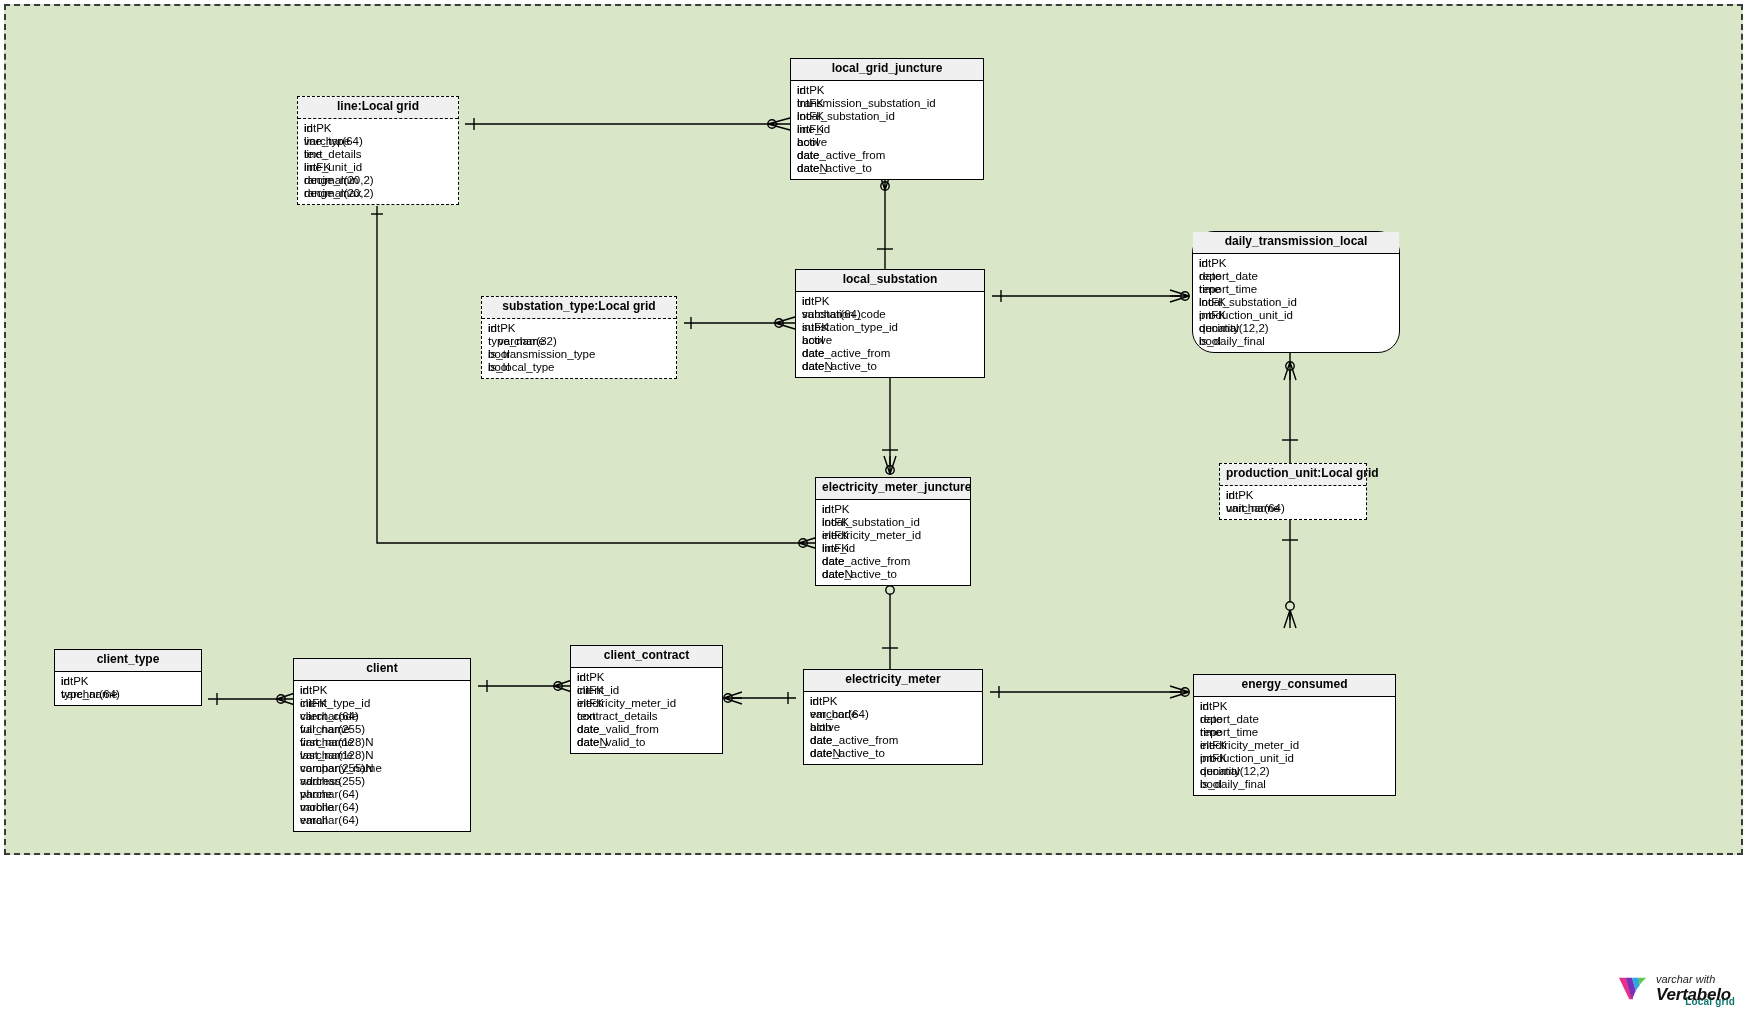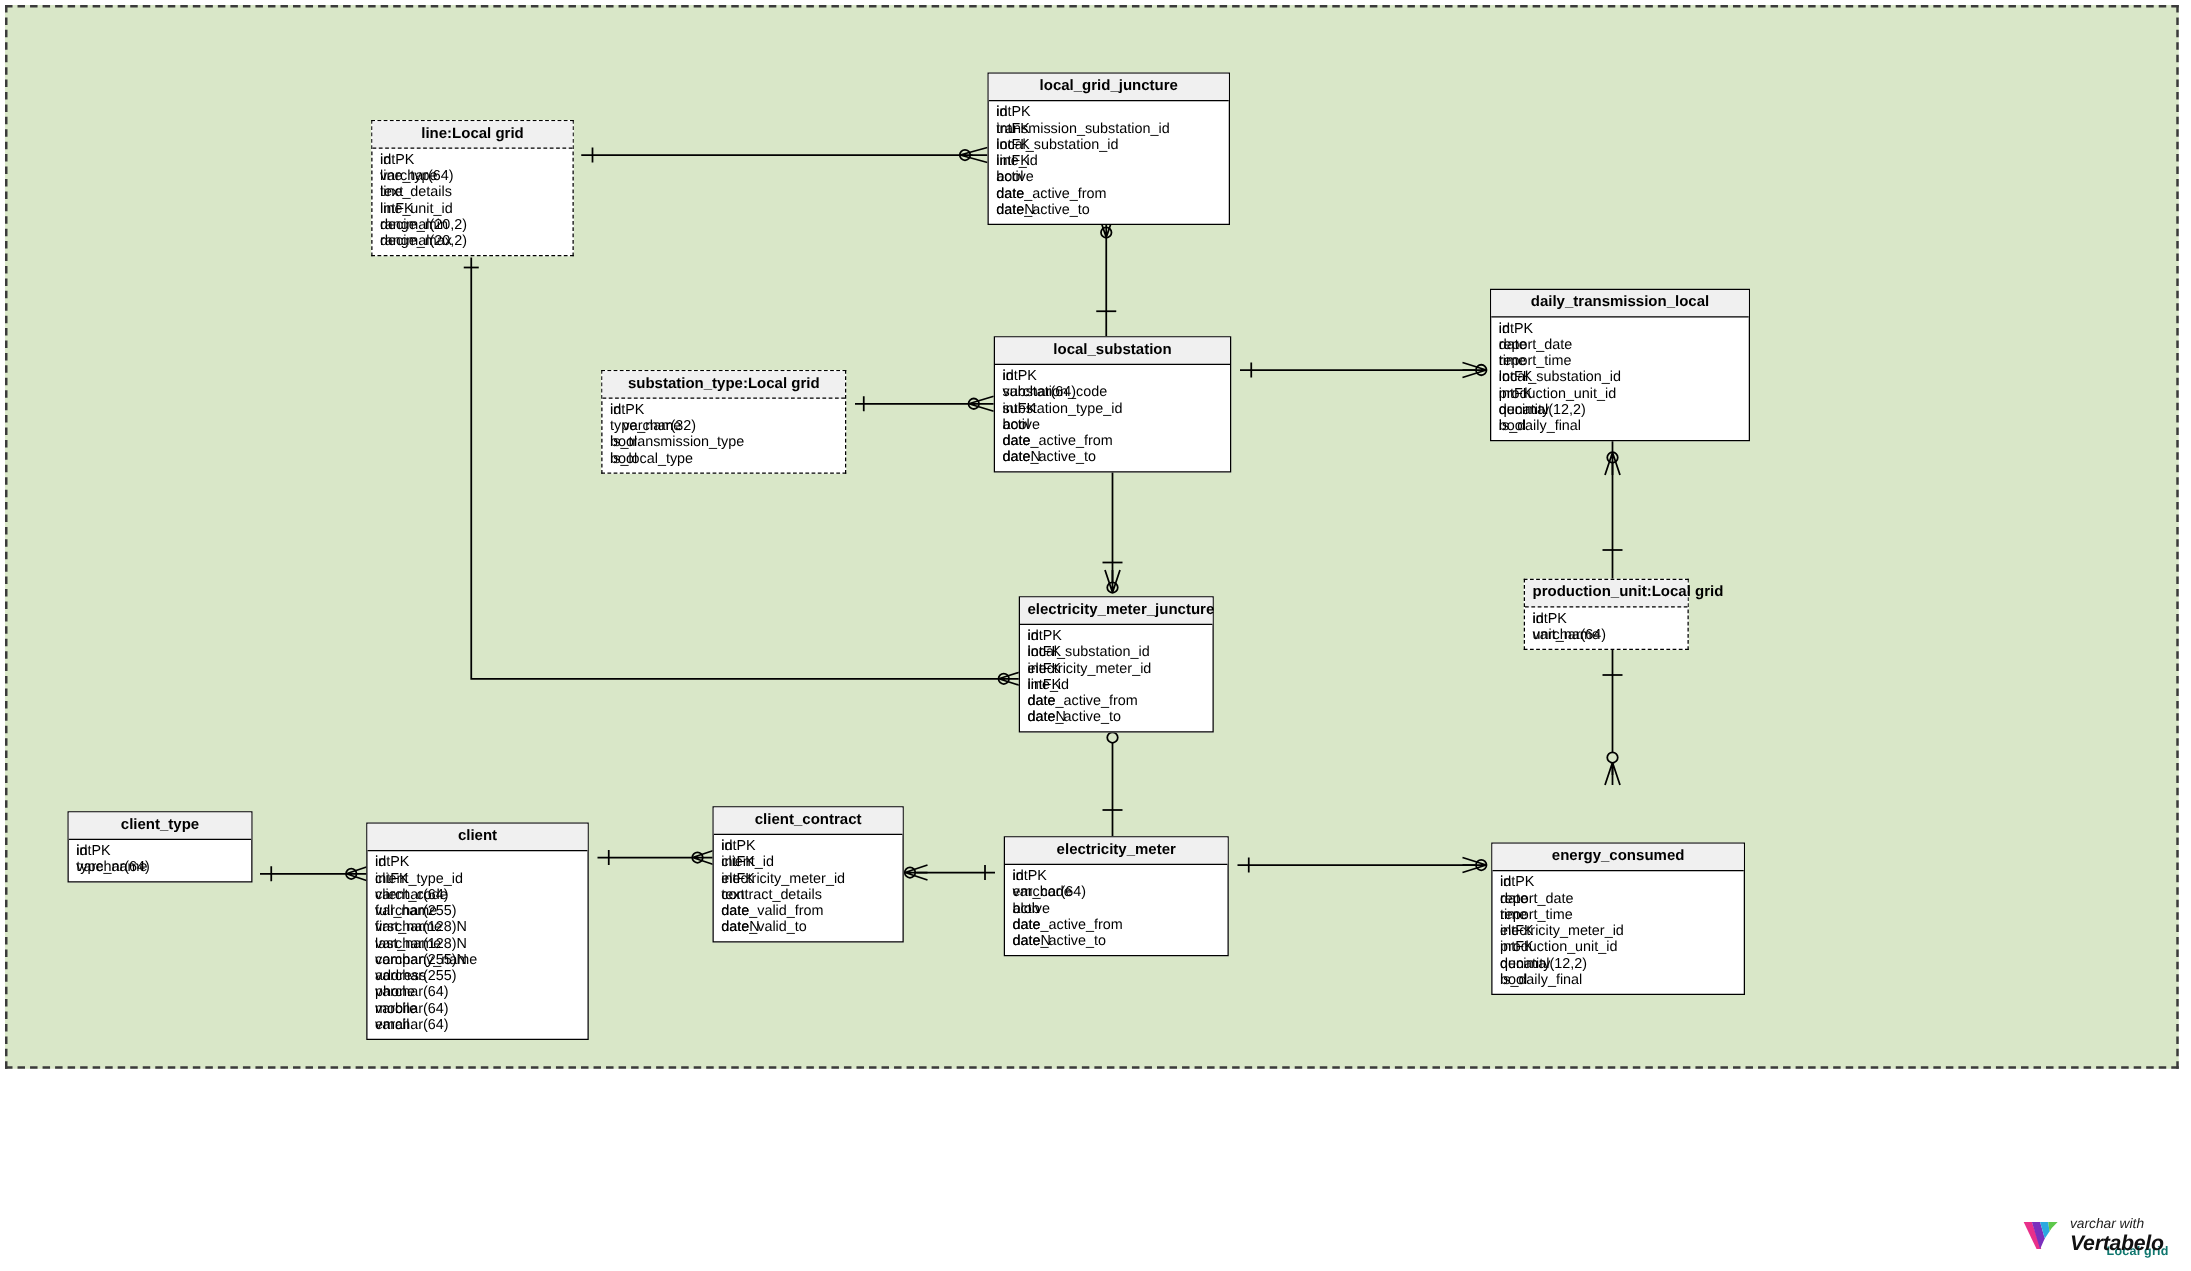--- a/index.html
+++ b/index.html
@@ -252,21 +252,21 @@
       </div>
       <div class="entity external" style="left: 481px; top: 296px; width: 196px;">
         <div class="ent-header">substation_type:Local grid</div>
         <div class="ent-body">
           <div class="attr-row"><span class="a-name">id</span><span class="a-type" style="left: 115px;">int</span><span class="a-key" style="left: 170px;">PK</span></div>
           <div class="attr-row"><span class="a-name">type_name</span><span class="a-type" style="left: 115px; padding-left: 10px;">varchar(32)</span></div>
           <div class="attr-row"><span class="a-name">is_transmission_type</span><span class="a-type" style="left: 115px;">bool</span></div>
           <div class="attr-row"><span class="a-name">is_local_type</span><span class="a-type" style="left: 115px;">bool</span></div>
         </div>
       </div>
-      <div class="entity" style="left: 1192px; top: 231px; width: 208px;">
+      <div class="entity" style="left: 1192px; top: 231px; width: 208px; border-radius: 22px;">
         <div class="ent-header">daily_transmission_local</div>
         <div class="ent-body">
           <div class="attr-row"><span class="a-name">id</span><span class="a-type" style="left: 113px;">int</span><span class="a-key" style="left: 182px;">PK</span></div>
           <div class="attr-row"><span class="a-name">report_date</span><span class="a-type" style="left: 113px;">date</span></div>
           <div class="attr-row"><span class="a-name">report_time</span><span class="a-type" style="left: 113px;">time</span></div>
           <div class="attr-row"><span class="a-name">local_substation_id</span><span class="a-type" style="left: 113px;">int</span><span class="a-key" style="left: 182px;">FK</span></div>
           <div class="attr-row"><span class="a-name">production_unit_id</span><span class="a-type" style="left: 113px;">int</span><span class="a-key" style="left: 182px;">FK</span></div>
           <div class="attr-row"><span class="a-name">qunatity</span><span class="a-type" style="left: 113px;">decimal(12,2)</span></div>
           <div class="attr-row"><span class="a-name">is_daily_final</span><span class="a-type" style="left: 113px;">bool</span></div>
         </div>
@@ -275,21 +275,21 @@
         <div class="ent-header">electricity_meter_juncture</div>
         <div class="ent-body">
           <div class="attr-row"><span class="a-name">id</span><span class="a-type" style="left: 104px;">int</span><span class="a-key" style="left: 128px;">PK</span></div>
           <div class="attr-row"><span class="a-name">local_substation_id</span><span class="a-type" style="left: 104px;">int</span><span class="a-key" style="left: 128px;">FK</span></div>
           <div class="attr-row"><span class="a-name">electricity_meter_id</span><span class="a-type" style="left: 104px;">int</span><span class="a-key" style="left: 128px;">FK</span></div>
           <div class="attr-row"><span class="a-name">line_id</span><span class="a-type" style="left: 104px;">int</span><span class="a-key" style="left: 128px;">FK</span></div>
           <div class="attr-row"><span class="a-name">date_active_from</span><span class="a-type" style="left: 104px;">date</span></div>
           <div class="attr-row"><span class="a-name">date_active_to</span><span class="a-type" style="left: 104px;">date</span><span class="a-null" style="left: 139px;">N</span></div>
         </div>
       </div>
-      <div class="entity external" style="left: 1219px; top: 463px; width: 132px;">
+      <div class="entity external" style="left: 1219px; top: 463px; width: 148px;">
         <div class="ent-header">production_unit:Local grid</div>
         <div class="ent-body">
           <div class="attr-row"><span class="a-name">id</span><span class="a-type" style="left: 62px;">int</span><span class="a-key" style="left: 125px;">PK</span></div>
           <div class="attr-row"><span class="a-name">unit_name</span><span class="a-type" style="left: 62px;">varchar(64)</span></div>
         </div>
       </div>
       <div class="entity" style="left: 1193px; top: 626px; width: 203px; margin-top: 48px;">
         <div class="ent-header">energy_consumed</div>
         <div class="ent-body">
           <div class="attr-row"><span class="a-name">id</span><span class="a-type" style="left: 110px;">int</span><span class="a-key" style="left: 178px;">PK</span></div>

